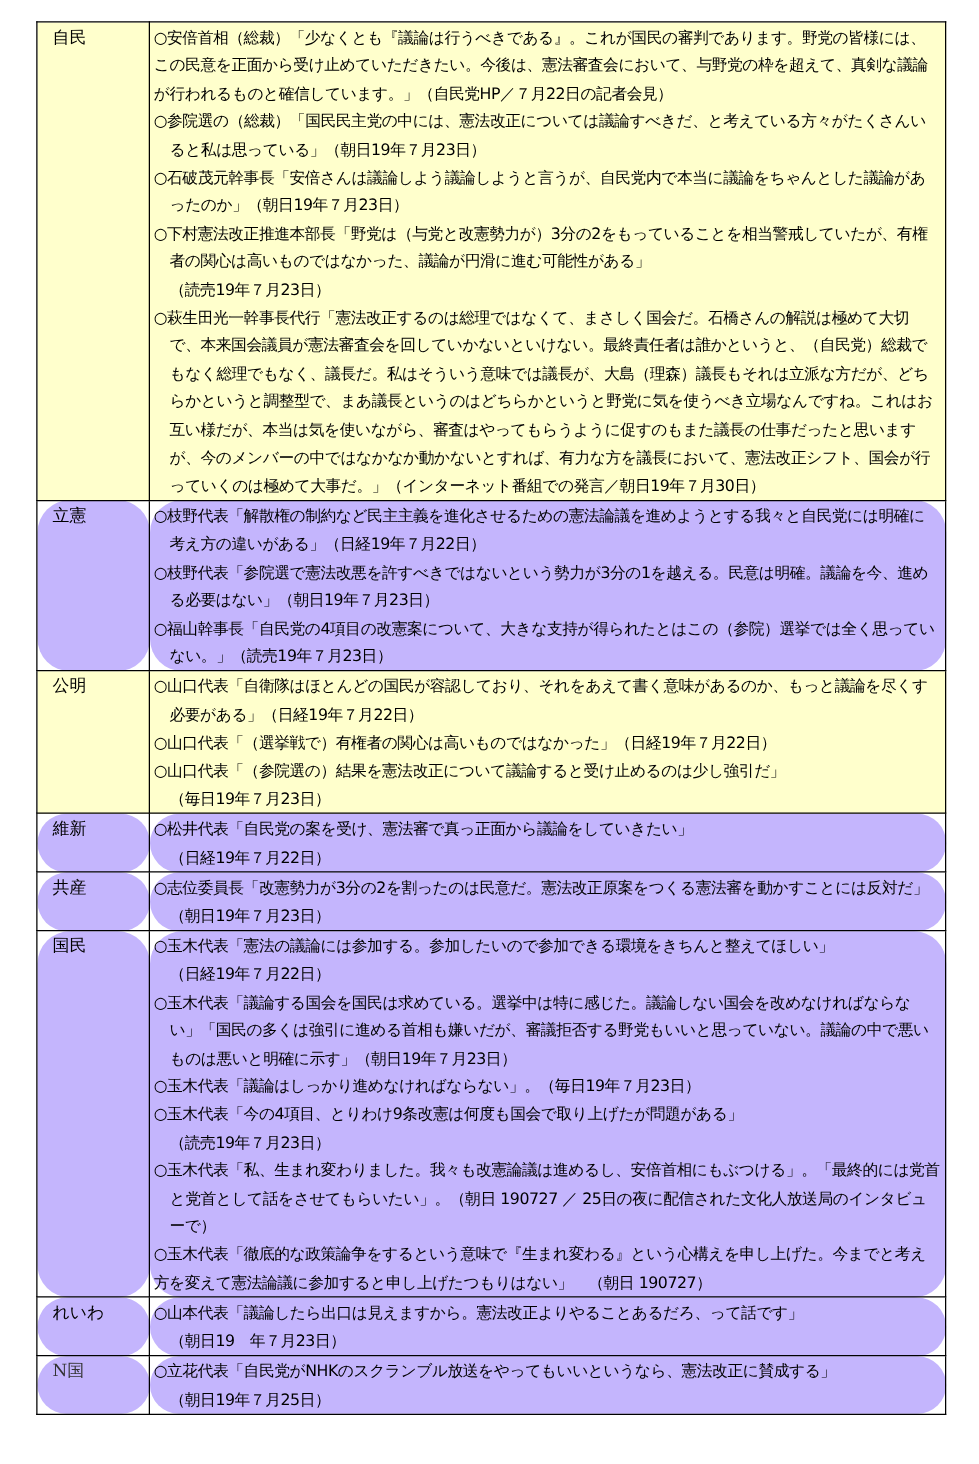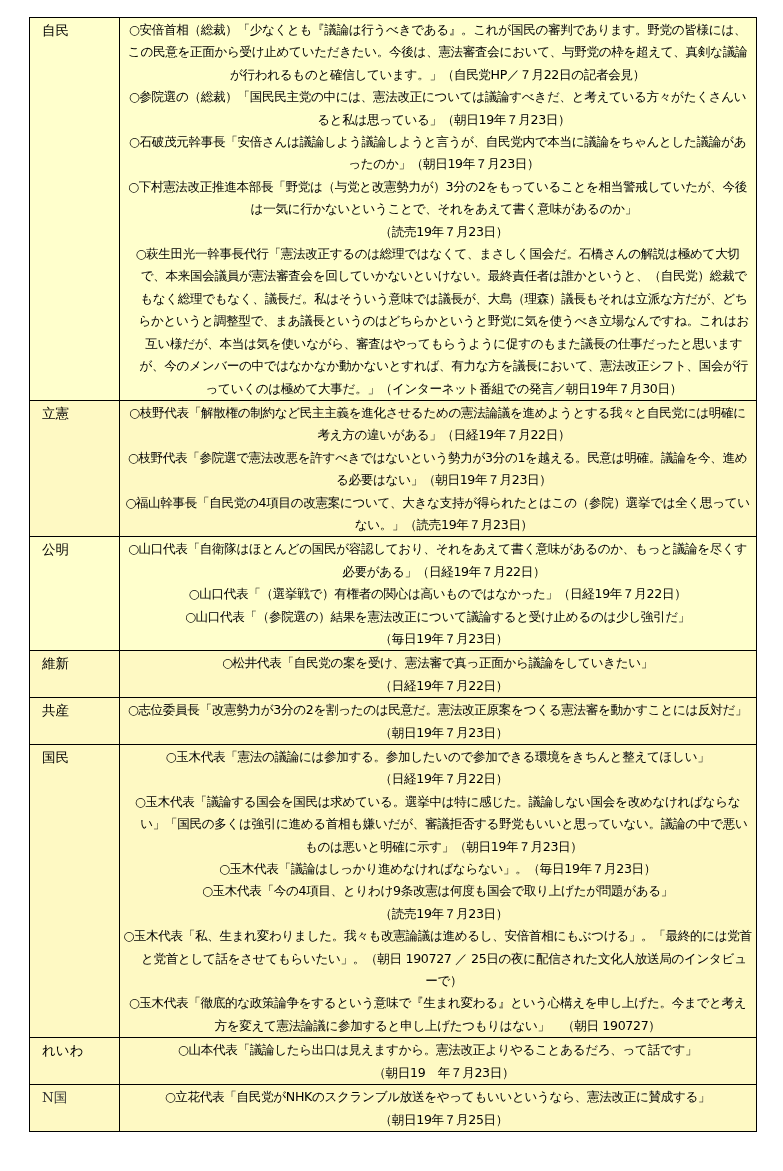--- a/index.html
+++ b/index.html
@@ -4,41 +4,41 @@
 <style>
   html, body { margin: 0; padding: 0; background: #ffffff; }
   body { width: 783px; height: 1171px; position: relative; overflow: hidden;
          font-family: "DejaVu Sans", sans-serif; color: #000; }
   table.party-table {
     position: absolute; left: 29px; top: 17px; width: 728px;
     border-collapse: collapse; table-layout: fixed;
   }
   table.party-table td { border: 1px solid #000; vertical-align: top; padding: 0; }
   td.party-cell { width: 77px; padding: 2px 0 0 12px !important; font-size: 13.5px; line-height: 20px; }
-  td.quote-cell { padding: 1px 4px 0 3px !important; text-align: center; }
+  td.quote-cell { padding: 1px 4px 0 3px !important; }
   .row-yellow td { background: #FFFFCC; }
-  .row-green td { background: #fef9c3; }
+  .row-green td { background: #c4b5fd; border-radius: 26px; }
   .quote { font-size: 12.6px; line-height: 22.4px; letter-spacing: -0.35px;
            text-indent: -1em; padding-left: 1em; margin: 0; }
   .quote.noindent { text-indent: -1em; padding-left: 0; }
   .nkoku { font-family: "DejaVu Serif", serif; color: #333; }
 </style>
 </head>
 <body>
 
 <table class="party-table">
   <tbody>
 
     <tr class="row-yellow" style="height:290px">
       <td class="party-cell">自民</td>
       <td class="quote-cell">
         <p class="quote noindent" style="text-indent:0;padding-left:0">○安倍首相（総裁）「少なくとも『議論は行うべきである』。これが国民の審判であります。野党の皆様には、この民意を正面から受け止めていただきたい。今後は、憲法審査会において、与野党の枠を超えて、真剣な議論が行われるものと確信しています。」（自民党HP／７月22日の記者会見）</p>
         <p class="quote">○参院選の（総裁）「国民民主党の中には、憲法改正については議論すべきだ、と考えている方々がたくさんいると私は思っている」（朝日19年７月23日）</p>
         <p class="quote">○石破茂元幹事長「安倍さんは議論しよう議論しようと言うが、自民党内で本当に議論をちゃんとした議論があったのか」（朝日19年７月23日）</p>
-        <p class="quote">○下村憲法改正推進本部長「野党は（与党と改憲勢力が）3分の2をもっていることを相当警戒していたが、今後は一気に行かないということで、それをあえて書く意味があるのか」</p>
+        <p class="quote">○下村憲法改正推進本部長「野党は（与党と改憲勢力が）3分の2をもっていることを相当警戒していたが、有権者の関心は高いものではなかった、議論が円滑に進む可能性がある」</p>
         <p class="quote" style="text-indent:0">（読売19年７月23日）</p>
         <p class="quote">○萩生田光一幹事長代行「憲法改正するのは総理ではなくて、まさしく国会だ。石橋さんの解説は極めて大切で、本来国会議員が憲法審査会を回していかないといけない。最終責任者は誰かというと、（自民党）総裁でもなく総理でもなく、議長だ。私はそういう意味では議長が、大島（理森）議長もそれは立派な方だが、どちらかというと調整型で、まあ議長というのはどちらかというと野党に気を使うべき立場なんですね。これはお互い様だが、本当は気を使いながら、審査はやってもらうように促すのもまた議長の仕事だったと思いますが、今のメンバーの中ではなかなか動かないとすれば、有力な方を議長において、憲法改正シフト、国会が行っていくのは極めて大事だ。」（インターネット番組での発言／朝日19年７月30日）</p>
       </td>
     </tr>
 
     <tr class="row-green" style="height:134px">
       <td class="party-cell">立憲</td>
       <td class="quote-cell">
         <p class="quote">○枝野代表「解散権の制約など民主主義を進化させるための憲法論議を進めようとする我々と自民党には明確に考え方の違いがある」（日経19年７月22日）</p>
         <p class="quote">○枝野代表「参院選で憲法改悪を許すべきではないという勢力が3分の1を越える。民意は明確。議論を今、進める必要はない」（朝日19年７月23日）</p>

